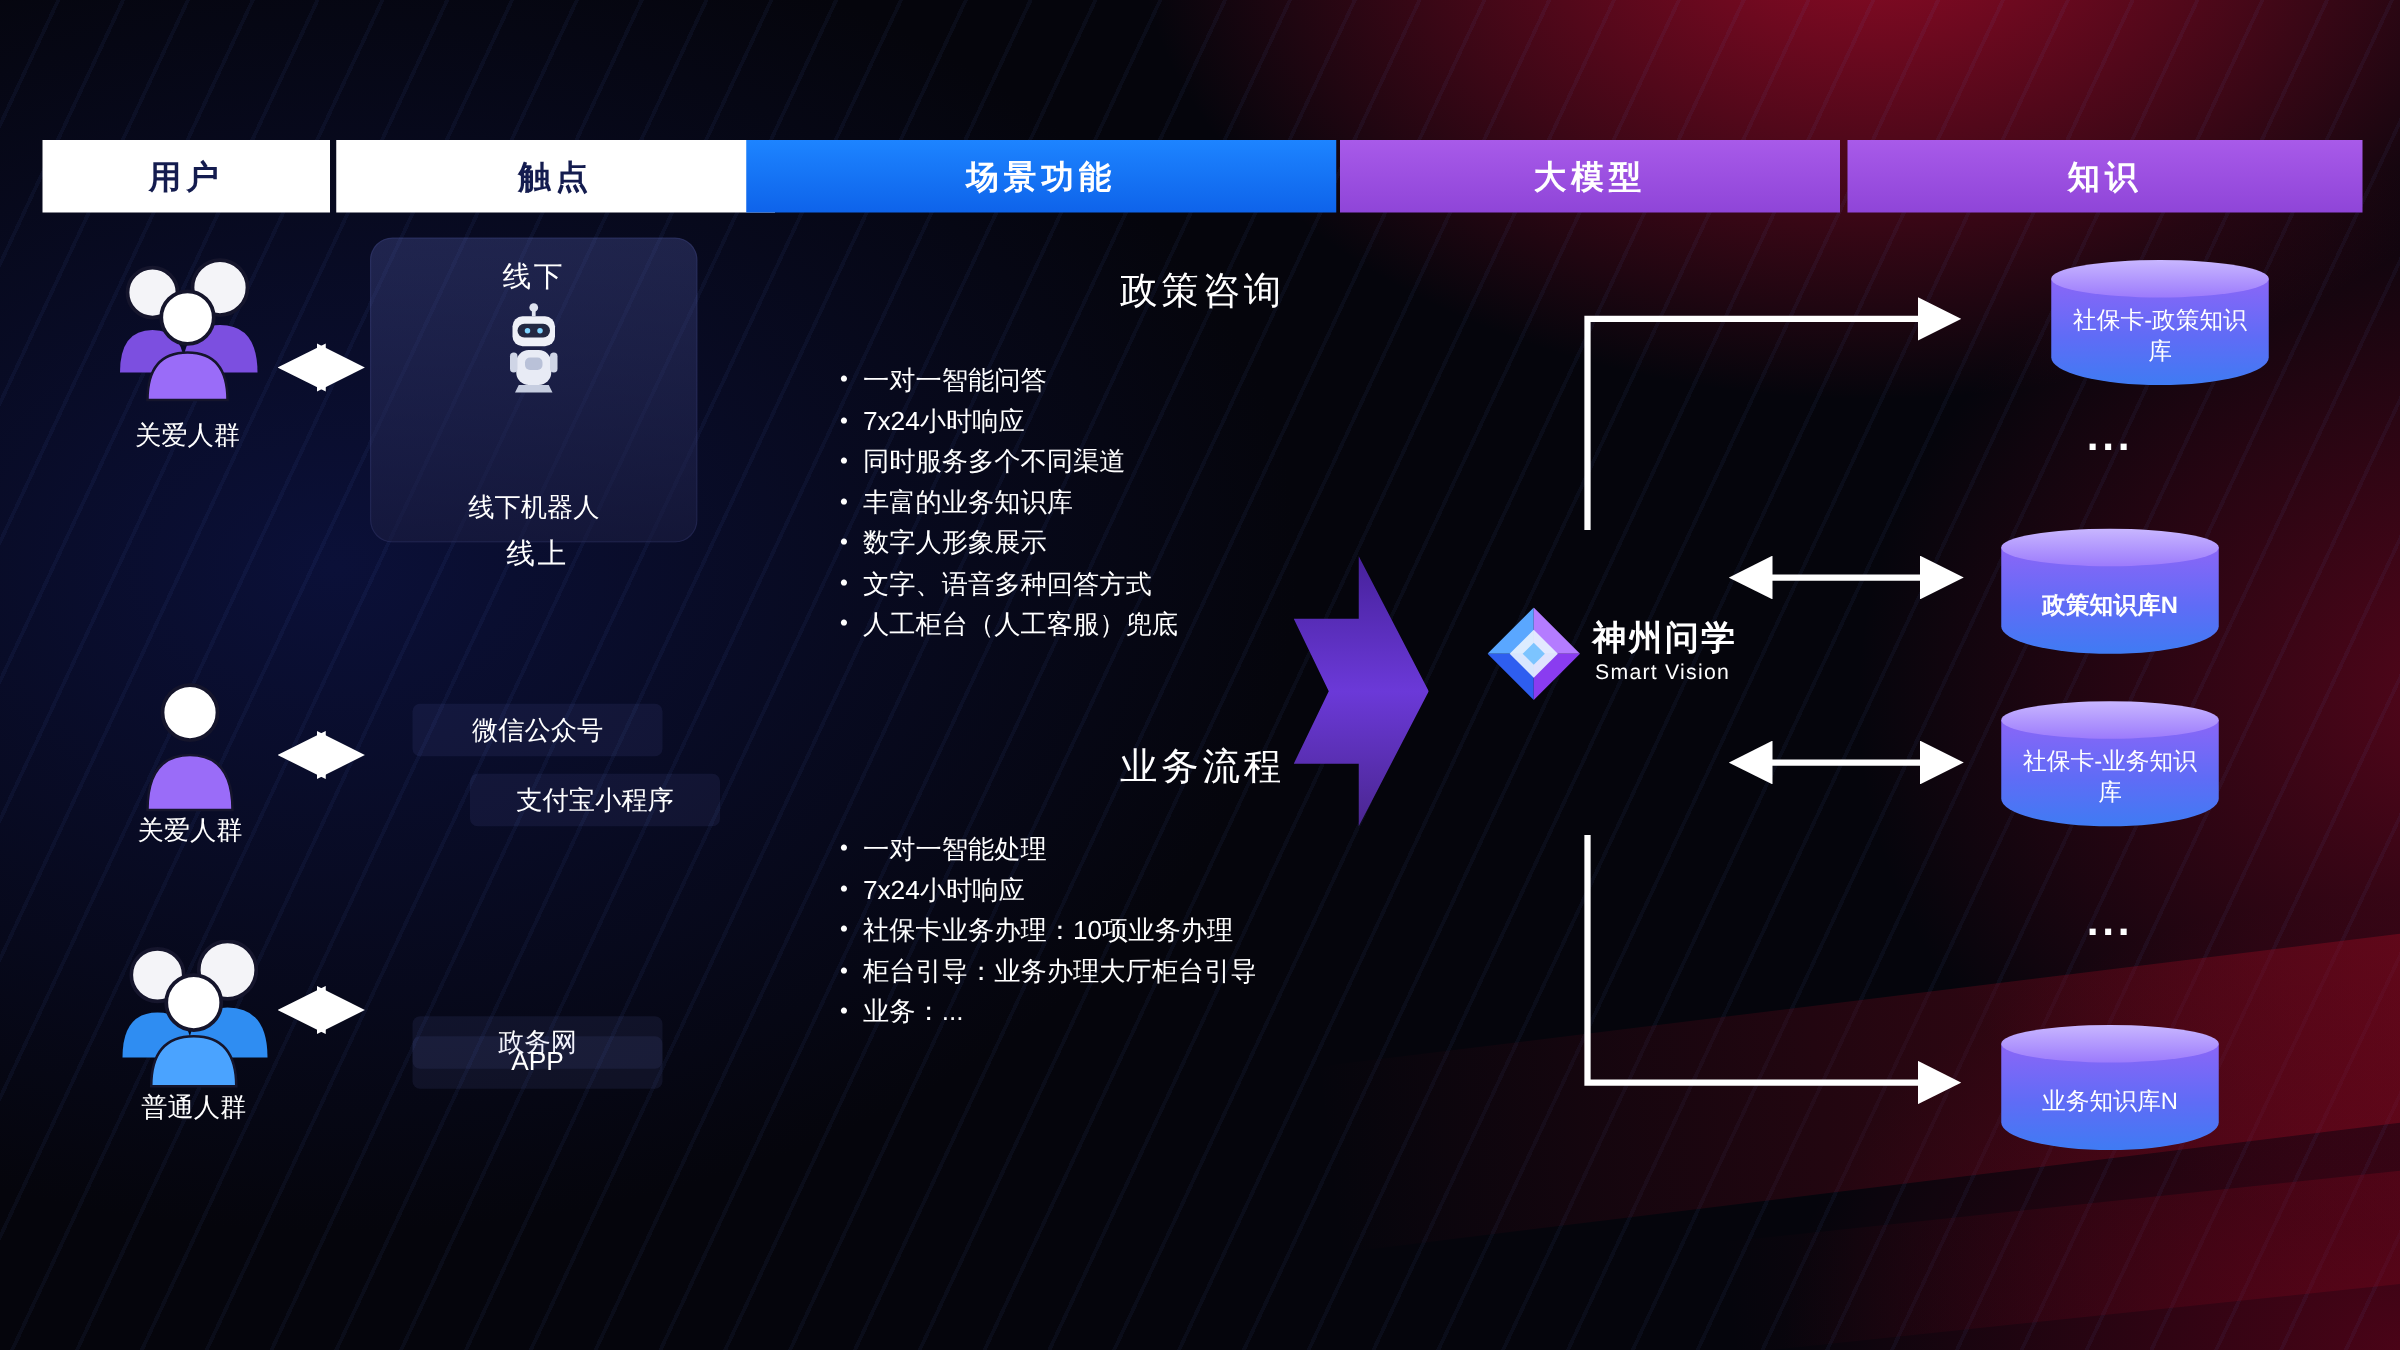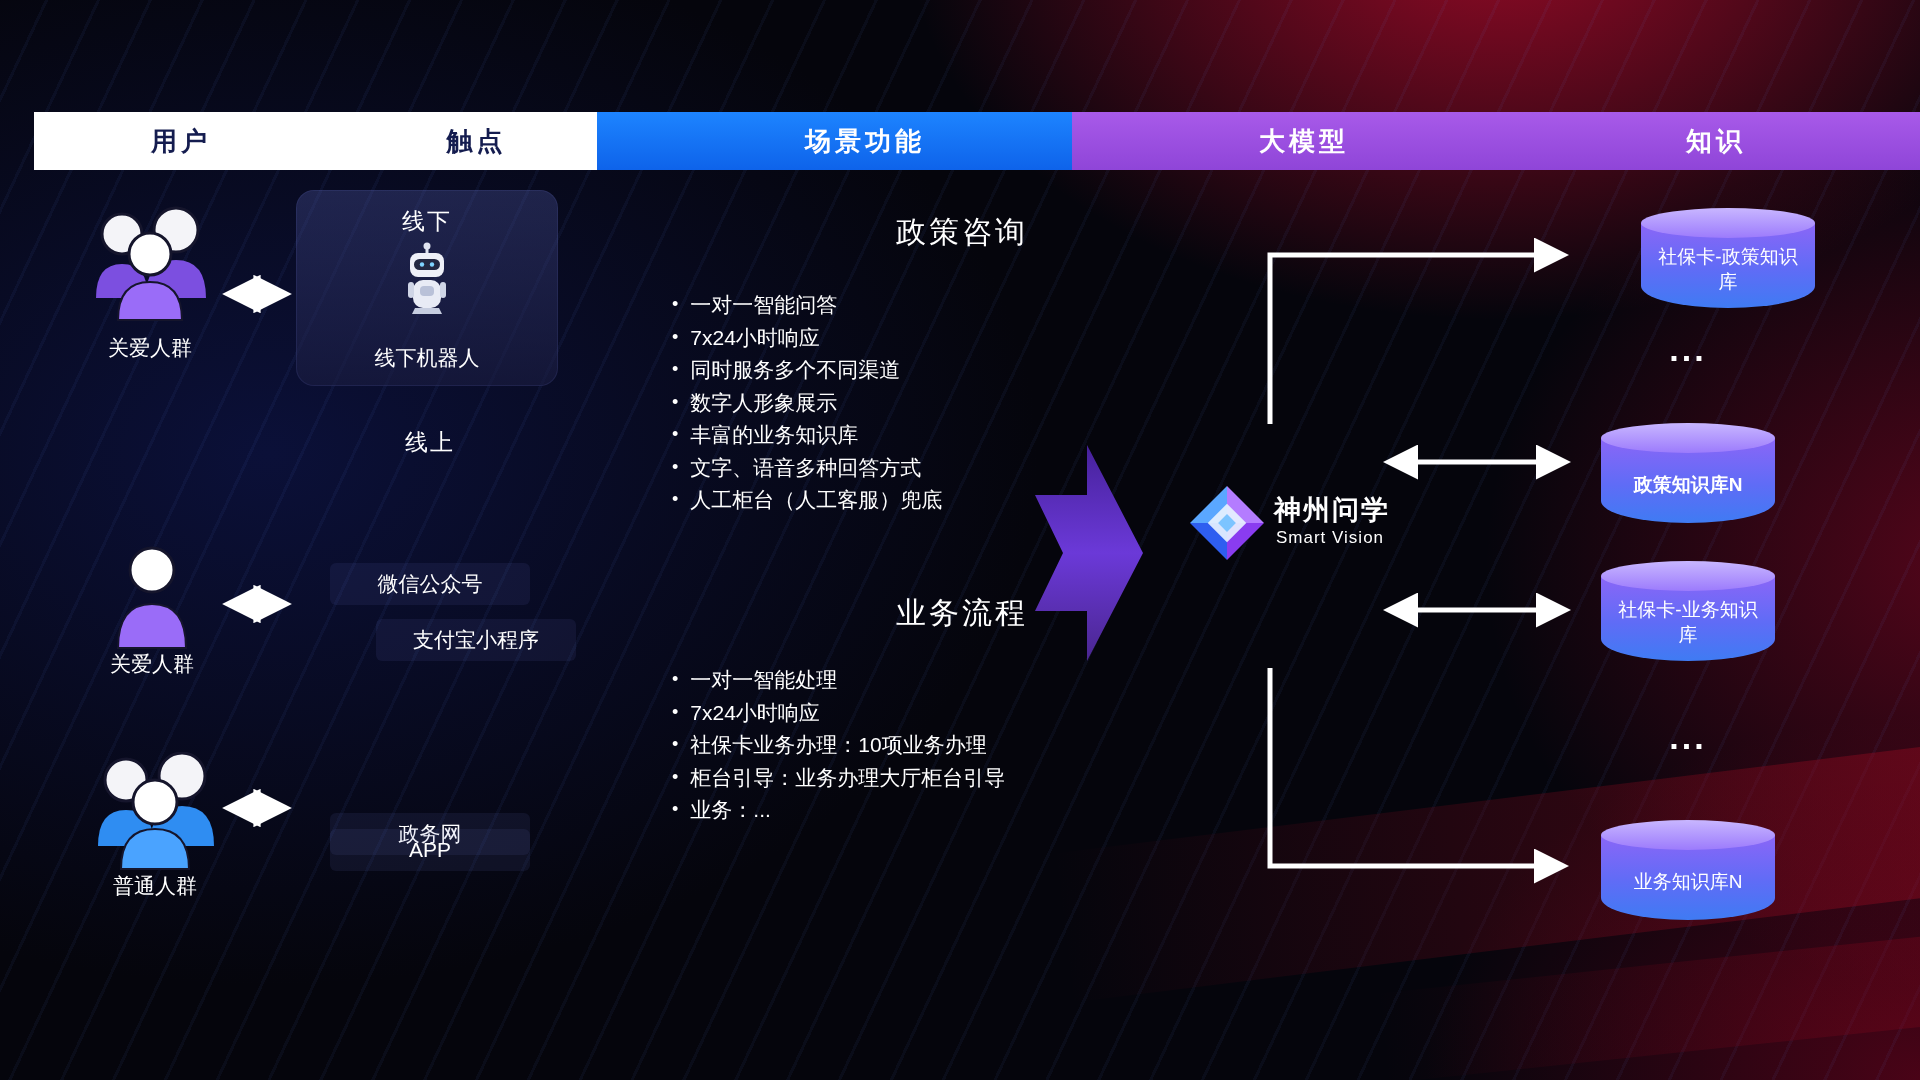--- a/index.html
+++ b/index.html
@@ -20,35 +20,35 @@
   }
   .swoosh1 { position:absolute; width:1150px; height:150px; right:-230px; top:790px;
     background:linear-gradient(90deg, transparent 5%, rgba(150,10,32,.55)); border-radius:80px;
     transform:rotate(-7deg); }
   .swoosh2 { position:absolute; width:800px; height:90px; right:-180px; top:960px;
     background:linear-gradient(90deg, transparent 10%, rgba(130,6,28,.45)); border-radius:60px;
     transform:rotate(-6deg); }
 
   
   .hdr { position:absolute; top:112px; height:58px; display:flex; align-items:center; justify-content:center;
-         font-size:26px; font-weight:bold; letter-spacing:4px;padding-left:32px; }
+         font-size:26px; font-weight:bold; letter-spacing:4px; }
   .hdr-white  { background:#ffffff; color:#141c4f; }
   .hdr-blue   { background:linear-gradient(180deg,#1d84ff,#0e63ea); color:#fff; }
   .hdr-purple { background:linear-gradient(180deg,#a85ae9,#8f45d8); color:#fff; }
   #hdr1 { left:34px;   width:230px; }
   #hdr2 { left:269px;  width:351px; }
   #hdr3 { left:597px;  width:472px; }
   #hdr4 { left:1072px; width:400px; }
   #hdr5 { left:1478px; width:412px; }
 
   
   .user-label { position:absolute; width:200px; text-align:center; color:#fff; font-size:21px; }
 
   
-  .offline-panel { position:absolute; left:296px; top:190px; width:262px; height:196px;
+  .offline-panel { position:absolute; left:296px; top:190px; width:262px; height:244px;
     border-radius:18px;
     background:linear-gradient(180deg, rgba(86,96,178,.30), rgba(26,28,64,.62));
     box-shadow:inset 0 0 0 1px rgba(140,150,255,.10); }
   .offline-title { position:absolute; top:16px; left:0; right:0; text-align:center; color:#fff; font-size:23px; letter-spacing:2px; }
   .offline-robot { position:absolute; top:52px; left:0; right:0; display:flex; justify-content:center; }
   .offline-robot-label { position:absolute; bottom:14px; left:0; right:0; text-align:center; color:#fff; font-size:21px; }
   .online-title { position:absolute; left:330px; top:427px; width:200px; text-align:center; color:#fff; font-size:23px; letter-spacing:2px; }
   .touch-row { position:absolute; left:330px; width:200px; height:42px; border-radius:6px;
     background:rgba(110,120,210,.10); color:#fff; font-size:21px;
     display:flex; align-items:center; justify-content:center; }
@@ -160,22 +160,22 @@
   <div id="touch-row-0" class="touch-row">微信公众号</div>
   <div id="touch-row-1" class="touch-row">支付宝小程序</div>
   <div id="touch-row-2" class="touch-row">政务网</div>
   <div id="touch-row-3" class="touch-row">APP</div>
 
   <div id="scn-title-0" class="scn-title">政策咨询</div>
   <ul id="scn-list-0" class="scn-list">
     <li>一对一智能问答</li>
     <li>7x24小时响应</li>
     <li>同时服务多个不同渠道</li>
+    <li>丰富的业务知识库</li>
     <li>数字人形象展示</li>
-    <li>丰富的业务知识库</li>
     <li>文字、语音多种回答方式</li>
     <li>人工柜台（人工客服）兜底</li>
   </ul>
 
   <div id="scn-title-1" class="scn-title">业务流程</div>
   <ul id="scn-list-1" class="scn-list">
     <li>一对一智能处理</li>
     <li>7x24小时响应</li>
     <li>社保卡业务办理：10项业务办理</li>
     <li>柜台引导：业务办理大厅柜台引导</li>

